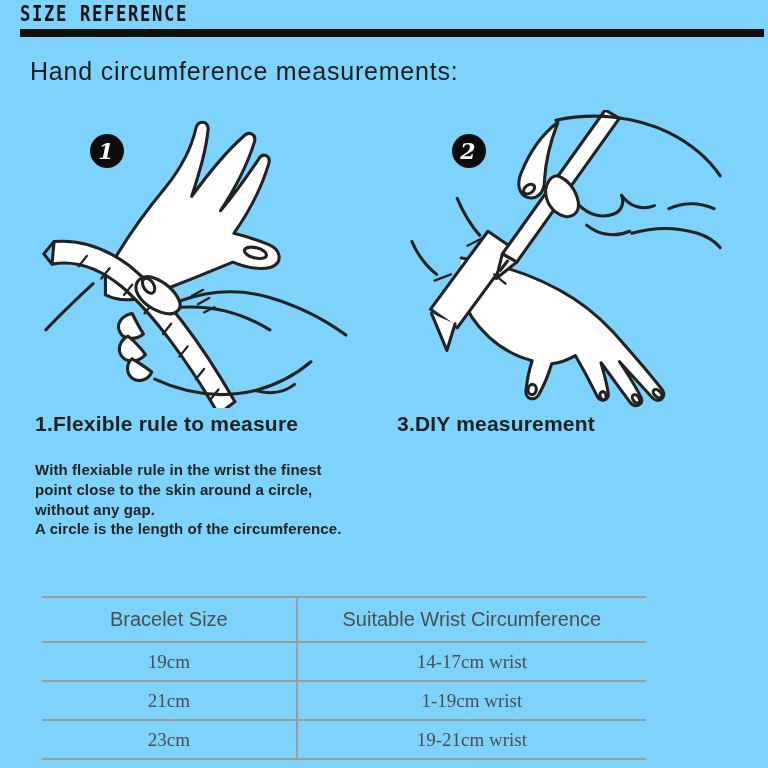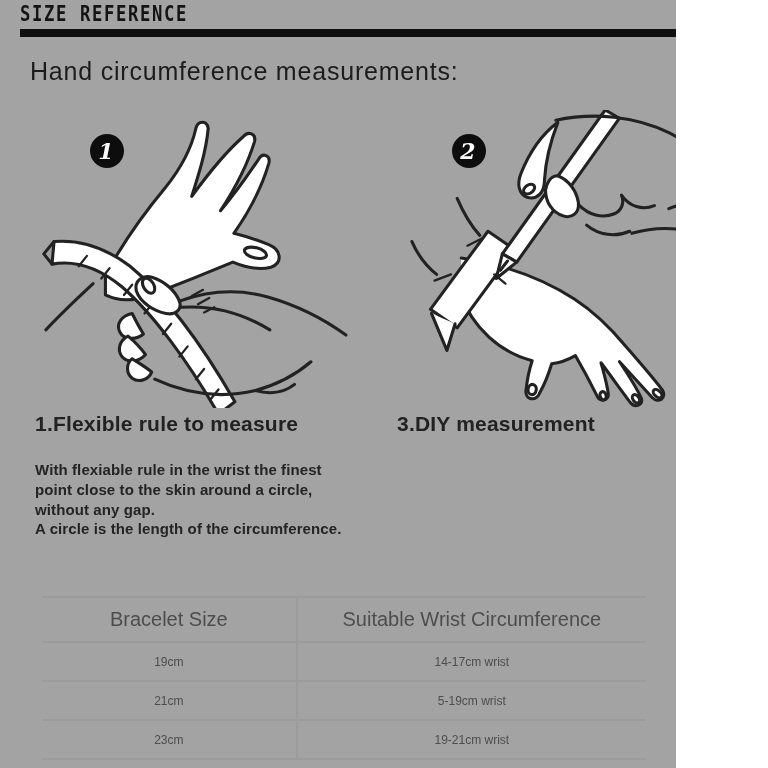--- a/index.html
+++ b/index.html
@@ -1,17 +1,17 @@
 <!DOCTYPE html>
 <html><head>
 <meta charset="utf-8">
 <style>
   html,body { margin:0; padding:0; background:#ffffff; }
   #page {
-    position:relative; width:676px; height:768px; background:#a3a3a3;
+    position:relative; width:768px; height:768px; background:#7dd3fc;
     font-family:"Liberation Sans", sans-serif; color:#1a1a1a; overflow:hidden;
   }
   
   #hdr-title {
     position:absolute; left:20px; top:2px;
     font-family:"DejaVu Sans Mono", monospace; font-weight:700; font-size:21px;
     letter-spacing:2px; color:#141414;
     transform:scaleX(0.82); transform-origin:left center; white-space:nowrap;
   }
   #hdr-bar { position:absolute; left:20px; top:29px; width:744px; height:8px; background:#0f0f0f; }
@@ -34,21 +34,21 @@
   }
   .step-title { margin:4px 0 24px 7px; font-size:21px; font-weight:700; letter-spacing:0.2px; color:#222; }
   .step-text  { margin:15px 0 0 7px; font-size:15px; font-weight:700; line-height:1.32;
                 letter-spacing:0.1px; color:#242424; white-space:pre-line; }
   
   #size-table {
     position:absolute; left:42px; top:596px; width:604px; border-collapse:collapse;
     color:#4d4d4d; table-layout:fixed;
   }
   #size-table th { height:43px; font-size:20px; font-weight:400; }
-  #size-table td { height:37px; font-size:12px; font-weight:400; }
+  #size-table td { height:37px; font-size:19px; font-weight:400;font-family:Liberation Serif, serif; }
   #size-table th, #size-table td { text-align:center; vertical-align:middle; padding:0; }
   #size-table thead tr { border-top:2px solid #9b9b9b; border-bottom:2px solid #9b9b9b; }
   #size-table tbody tr { border-bottom:2px solid #9b9b9b; }
   #size-table th:first-child, #size-table td:first-child { width:42%; border-right:2px solid #9b9b9b;text-align:center; }
   
   .ink   { stroke:#222; stroke-width:3; fill:none; stroke-linecap:round; stroke-linejoin:round; }
   .inkf  { stroke:#222; stroke-width:3; fill:#ffffff; stroke-linecap:round; stroke-linejoin:round; }
   .tick  { stroke:#222; stroke-width:2.2; fill:none; stroke-linecap:round; }
 </style>
 </head>
@@ -170,21 +170,21 @@
         <th>Suitable Wrist Circumference</th>
       </tr>
     </thead>
     <tbody>
         <tr>
           <td>19cm</td>
           <td>14-17cm wrist</td>
         </tr>
         <tr>
           <td>21cm</td>
-          <td>5-19cm wrist</td>
+          <td>1-19cm wrist</td>
         </tr>
         <tr>
           <td>23cm</td>
           <td>19-21cm wrist</td>
         </tr>
       </tbody>
   </table>
 
 </div>
 

